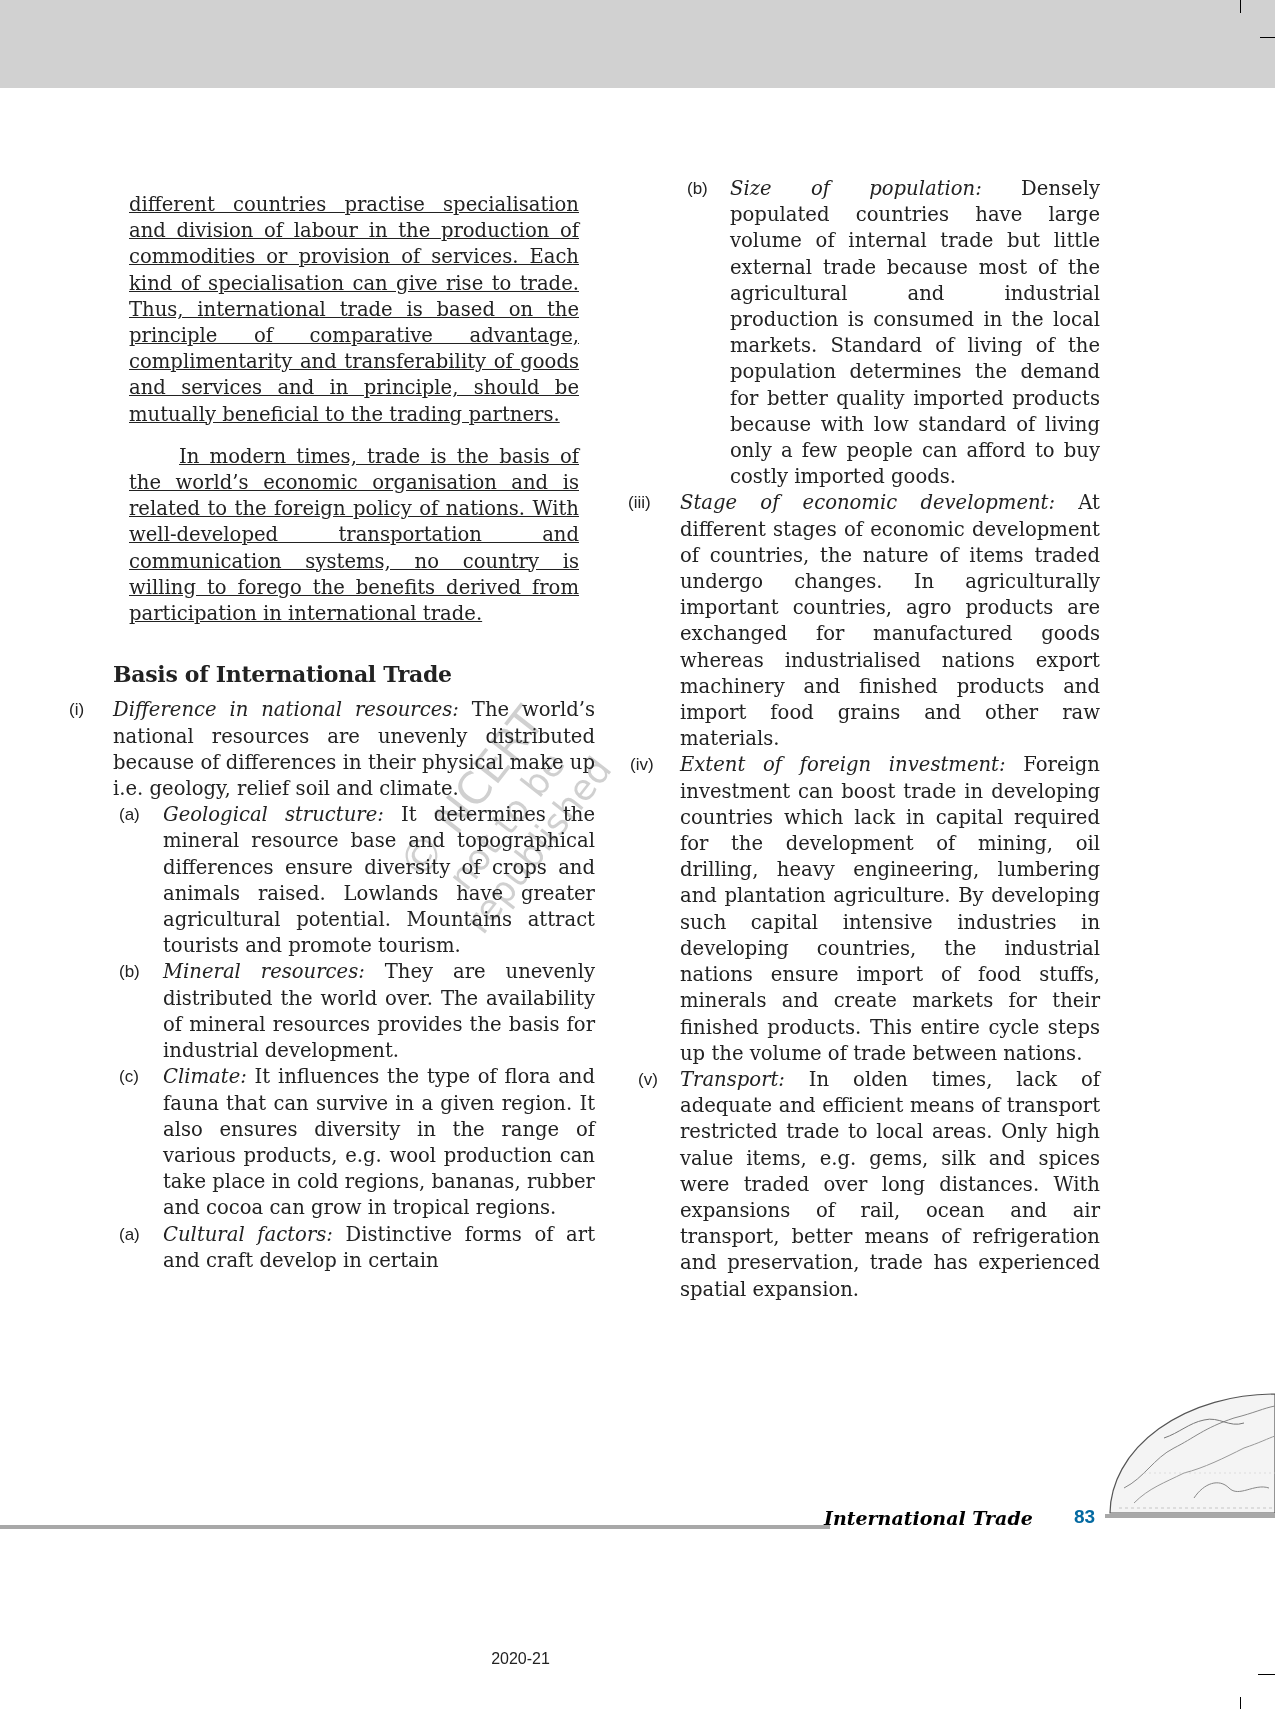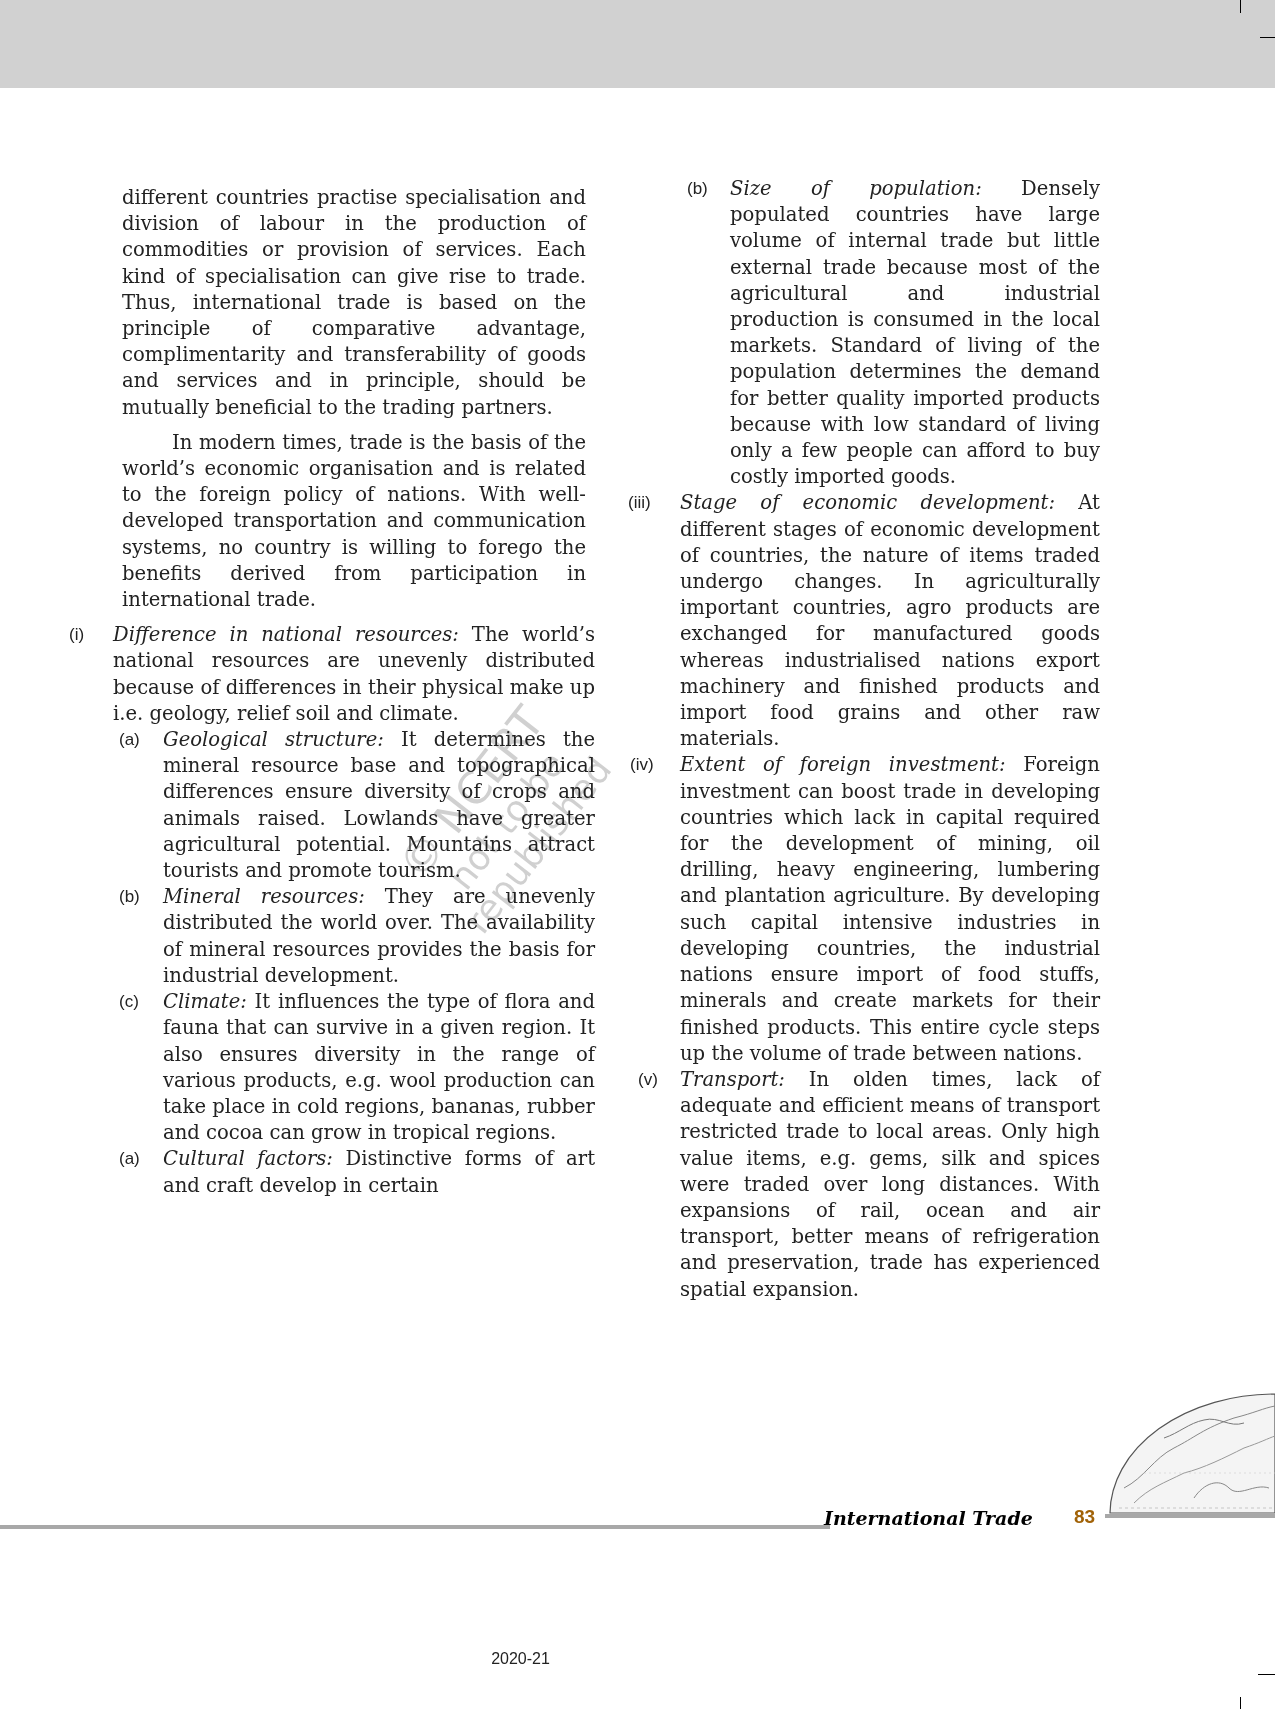--- a/index.html
+++ b/index.html
@@ -9,59 +9,60 @@
     font-family: "DejaVu Serif", "Liberation Serif", serif;
   }
   .top-band { position: absolute; left: 0; top: 0; width: 1275px; height: 88px; background: #d1d1d1; }
   .crop-v { position: absolute; width: 1px; background: #000; }
   .crop-h { position: absolute; height: 1px; background: #000; }
 
   .col { position: absolute; top: 176px; font-size: 19.6px; line-height: 26.2px; }
   .col-left { left: 113px; width: 482px; }
   .col-right { left: 630px; width: 470px; }
 
-  .p { text-align: justify; margin: 9px; }
+  .p { text-align: justify; margin: 16px; text-decoration: underline; }
   .p.indent { text-indent: 50px; }
 
   .heading { font-family: "DejaVu Serif", serif; font-weight: bold; font-size: 22px; margin: 34px 0 10px 0; letter-spacing: -0.3px; }
 
   .item { position: relative; text-align: justify; }
   .item .marker { position: absolute; font-family: "Liberation Sans", sans-serif; font-size: 17px; }
   .lvl1 { padding-left: 62px; }
   .lvl1 > .marker { left: 18px; }
   .item i { font-style: italic; }
 
   .watermark { position: absolute; left: 390px; top: 720px; width: 360px; height: 300px; pointer-events: none; transform: rotate(-52deg); transform-origin: center; color: rgba(150,150,150,0.45); font-family: "DejaVu Sans", sans-serif; text-align: center; }
   .wm1 { font-size: 44px; line-height: 50px; }
   .wm2 { font-size: 36px; line-height: 40px; }
 
   .footer-rule { position: absolute; left: 0; top: 1525px; width: 830px; height: 4px; background: #a8a8a8; }
   .footer-rule-right { position: absolute; left: 1105px; top: 1514px; width: 170px; height: 4px; background: #a8a8a8; }
   .footer-title { position: absolute; left: 824px; top: 1507px; font-style: italic; font-weight: bold; font-size: 19px; color: #000000; font-family: "DejaVu Serif", serif; }
-  .footer-page { position: absolute; left: 1074px; top: 1506px; font-weight: bold; font-size: 19px; color: #a16207; font-family: "Liberation Sans", sans-serif; }
+  .footer-page { position: absolute; left: 1074px; top: 1506px; font-weight: bold; font-size: 19px; color: #0369a1; font-family: "Liberation Sans", sans-serif; }
   .globe { position: absolute; left: 1104px; top: 1388px; width: 171px; height: 127px; }
   .year { position: absolute; left: 0; width: 1041px; top: 1650px; text-align: center; font-family: "Liberation Sans", sans-serif; font-size: 16px; color: #222; }
 </style>
 </head>
 <body>
 
 <div class="top-band"></div>
 <div class="crop-v" style="left:1240px;top:0;height:13px;"></div>
 <div class="crop-h" style="left:1260px;top:37px;width:15px;"></div>
 <div class="crop-h" style="left:1258px;top:1674px;width:17px;"></div>
 <div class="crop-v" style="left:1240px;top:1697px;height:12px;"></div>
 
 <div class="watermark">
   <div class="wm1">© NCERT</div>
   <div class="wm2">not to be republished</div>
 </div>
 
 <div class="col col-left">
   <p class="p">different countries practise specialisation and division of labour in the production of commodities or provision of services. Each kind of specialisation can give rise to trade. Thus, international trade is based on the principle of comparative advantage, complimentarity and transferability of goods and services and in principle, should be mutually beneficial to the trading partners.</p>
   <p class="p indent">In modern times, trade is the basis of the world’s economic organisation and is related to the foreign policy of nations. With well-developed transportation and communication systems, no country is willing to forego the benefits derived from participation in international trade.</p>
+  <div class="heading">Basis of International Trade</div>
 
   <div class="item lvl1" style="margin-left:-62px;padding-left:62px;">
     <span class="marker">(i)</span>
     <i>Difference in national resources:</i><span> The world’s national resources are unevenly distributed because of differences in their physical make up i.e. geology, relief soil and climate.</span>
   </div>
   <div class="item" style="padding-left:112px;margin-left:-62px;">
     <span class="marker" style="left:68px;">(a)</span>
     <i>Geological structure:</i><span> It determines the mineral resource base and topographical differences ensure diversity of crops and animals raised. Lowlands have greater agricultural potential. Mountains attract tourists and promote tourism.</span>
   </div>
   <div class="item" style="padding-left:112px;margin-left:-62px;">

